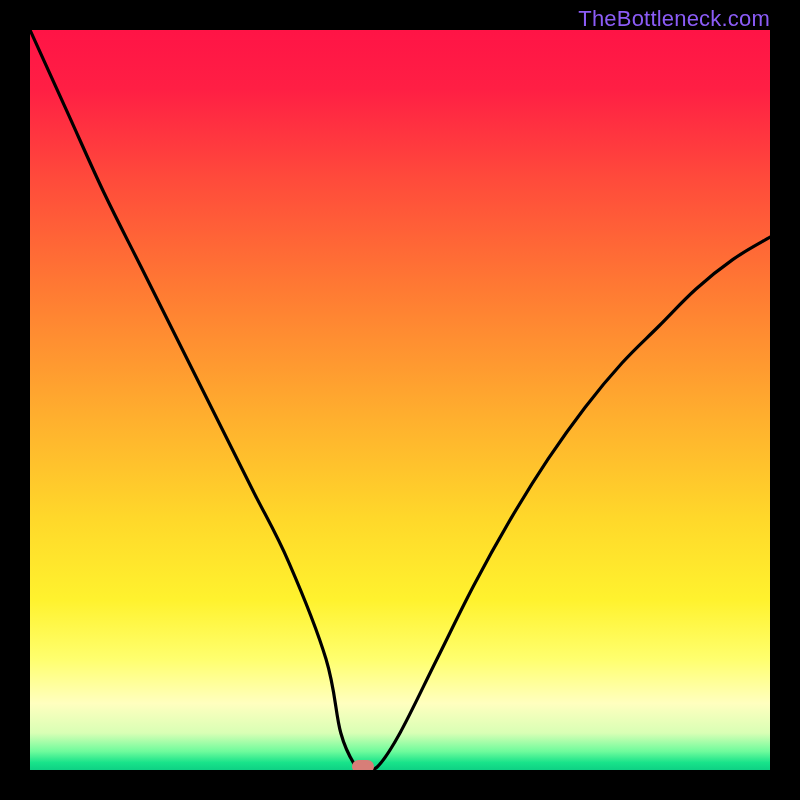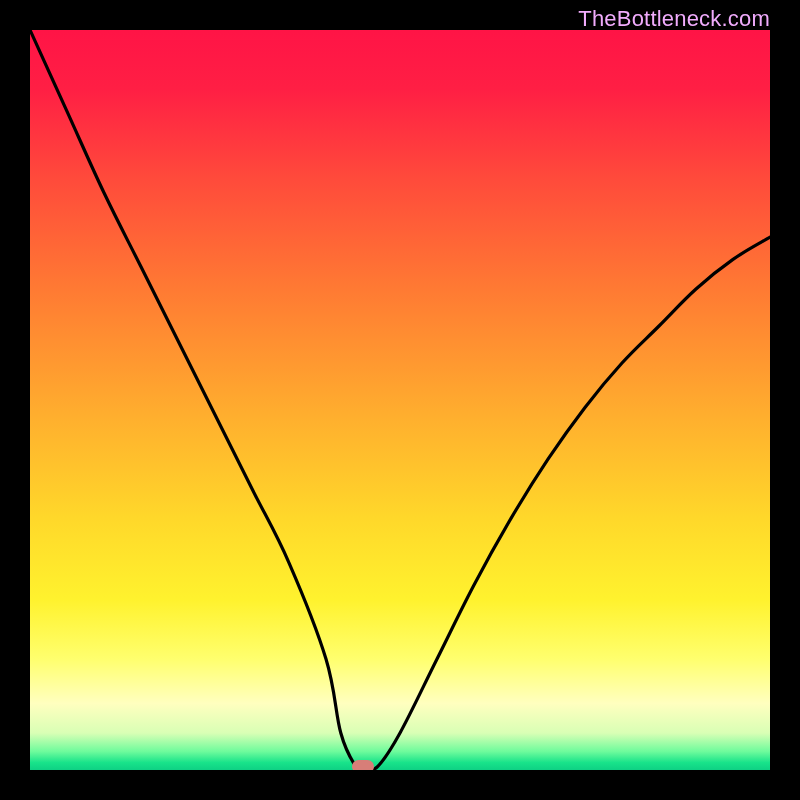--- a/index.html
+++ b/index.html
@@ -62,21 +62,21 @@
     position: absolute;
     width: 22px;
     height: 13px;
     border-radius: 7px;
     background: #d77e78;
   }
   .watermark {
     position: absolute;
     top: 6px;
     right: 30px;
-    color: #f0abfc;
+    color: #8b5cf6;
     font-size: 22px;
     letter-spacing: 0.2px;
     z-index: 10;
   }
 </style>
 </head>
 <body>
 
 <div class="frame">
 

